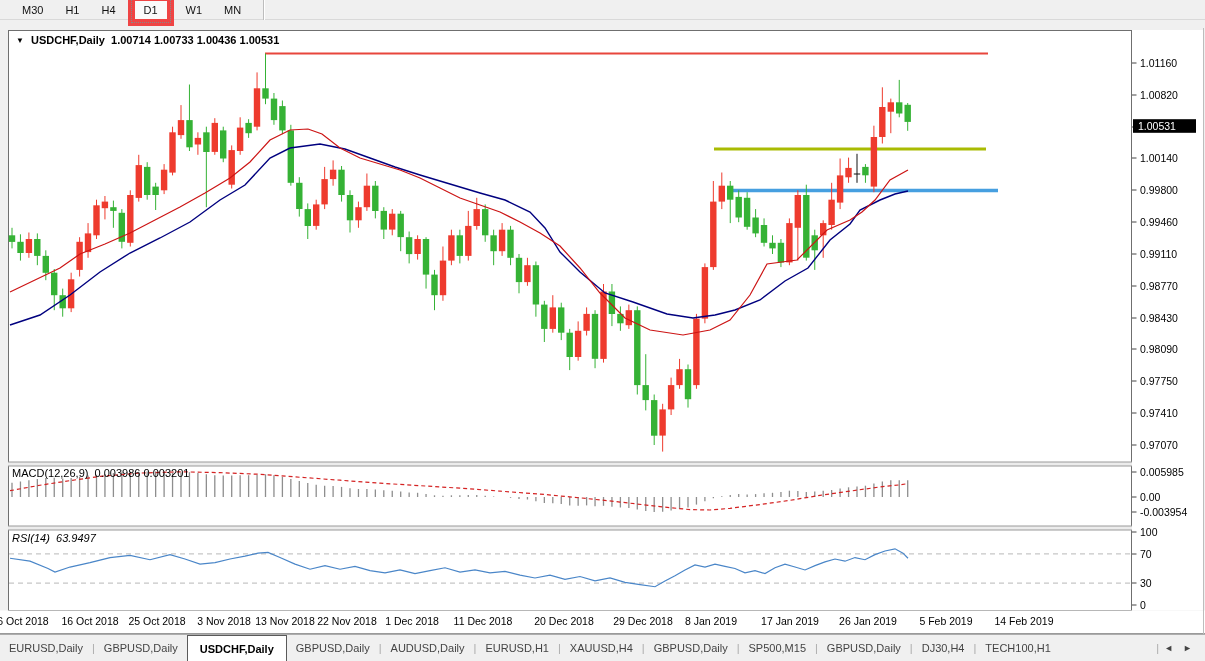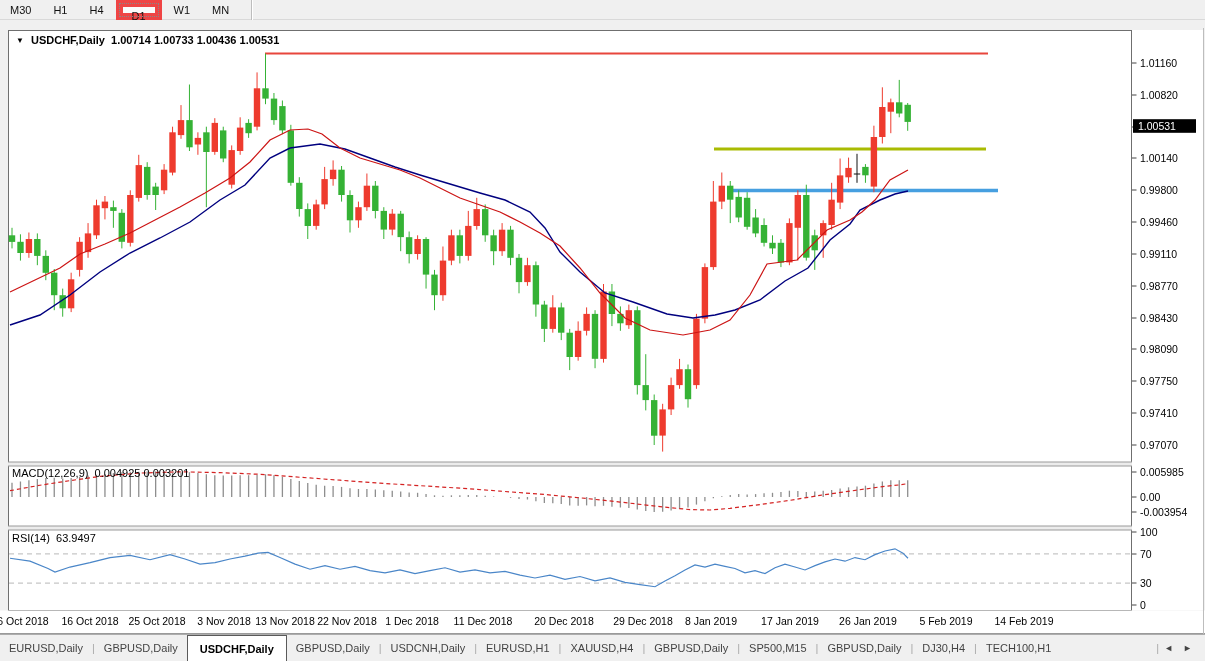--- a/index.html
+++ b/index.html
@@ -1,31 +1,31 @@
 <!DOCTYPE html>
 <html><head>
 <meta charset="utf-8">
 <style>
   html,body{margin:0;padding:0;background:#f0f0f0;width:1205px;height:661px;overflow:hidden;
     font-family:"Liberation Sans",sans-serif;-webkit-font-smoothing:antialiased;}
   #app{position:relative;width:1205px;height:661px;background:#f0f0f0;}
   
   .toolbar{position:absolute;left:0;top:0;width:1205px;height:20px;background:#f0f0f0;
-    border-bottom:1px solid #d9d9d9;display:flex;padding-left:0;box-sizing:border-box;}
+    border-bottom:1px solid #d9d9d9;display:flex;align-items:center;padding-left:12px;box-sizing:border-box;}
   .tfbtn{font-size:11px;color:#111;padding:3px 9px;margin-right:2px;border:1px solid transparent;cursor:default;}
   .tfbtn.active{background:#fafafa;border:7px solid #ef4444;outline:1px dotted #888;outline-offset:-4px;}
   .vsep{width:1px;height:20px;background:#bdbdbd;border-right:1px solid #fff;margin-left:10px;}
   
   #chart-svg{position:absolute;left:0;top:28px;display:block;}
   svg text{font-family:"Liberation Sans",sans-serif;}
   
   .ov{position:absolute;font-size:11px;color:#000;white-space:nowrap;z-index:3;}
   #chart-title{left:16px;top:34px;font-weight:bold;text-align:right;}
   #macd-label{left:12px;top:467px;}
-  #rsi-label{left:12px;top:532px;}
+  #rsi-label{left:12px;top:532px;font-style:italic;}
   .tri{display:inline-block;font-size:8px;vertical-align:1px;margin-right:4px;}
   
   .tabbar{position:absolute;left:0;top:634px;width:1205px;height:27px;background:#f0f0f0;
     border-top:1px solid #adadad;display:flex;align-items:stretch;box-sizing:border-box;font-size:11px;}
   .tab{display:flex;align-items:center;padding:0 9px;color:#444;cursor:default;}
   .tab.active{background:#fff;border:1px solid #5a5a5a;border-bottom:none;font-weight:bold;color:#000;
     margin-top:0;padding:0 12px;}
   .pipe{display:flex;align-items:center;color:#aaa;}
   .tab-arrows{margin-left:auto;display:flex;align-items:center;padding-right:8px;color:#444;}
   .arrow-btn{font-size:9px;padding:2px 5px;cursor:default;}
@@ -468,36 +468,36 @@
     </svg>
 
   <div class="ov" id="chart-title">
     <span class="tri">▼</span>
     <span>USDCHF,Daily</span>&nbsp;
     <span>1.00714 1.00733 1.00436 1.00531</span>
   </div>
 
   <div class="ov" id="macd-label">
     <span>MACD(12,26,9)</span>&nbsp;
-    <span>0.004925 0.003201</span>
+    <span>0.003986 0.003201</span>
   </div>
 
   <div class="ov" id="rsi-label">
     <span>RSI(14)</span>&nbsp;
     <span>63.9497</span>
   </div>
 
   <div class="tabbar">
       <div class="tab">EURUSD,Daily</div>
       <span class="pipe">|</span>
       <div class="tab">GBPUSD,Daily</div>
       <div class="tab active">USDCHF,Daily</div>
       <div class="tab">GBPUSD,Daily</div>
       <span class="pipe">|</span>
-      <div class="tab">USDCNH,Daily</div>
+      <div class="tab">AUDUSD,Daily</div>
       <span class="pipe">|</span>
       <div class="tab">EURUSD,H1</div>
       <span class="pipe">|</span>
       <div class="tab">XAUUSD,H4</div>
       <span class="pipe">|</span>
       <div class="tab">GBPUSD,Daily</div>
       <span class="pipe">|</span>
       <div class="tab">SP500,M15</div>
       <span class="pipe">|</span>
       <div class="tab">GBPUSD,Daily</div>

